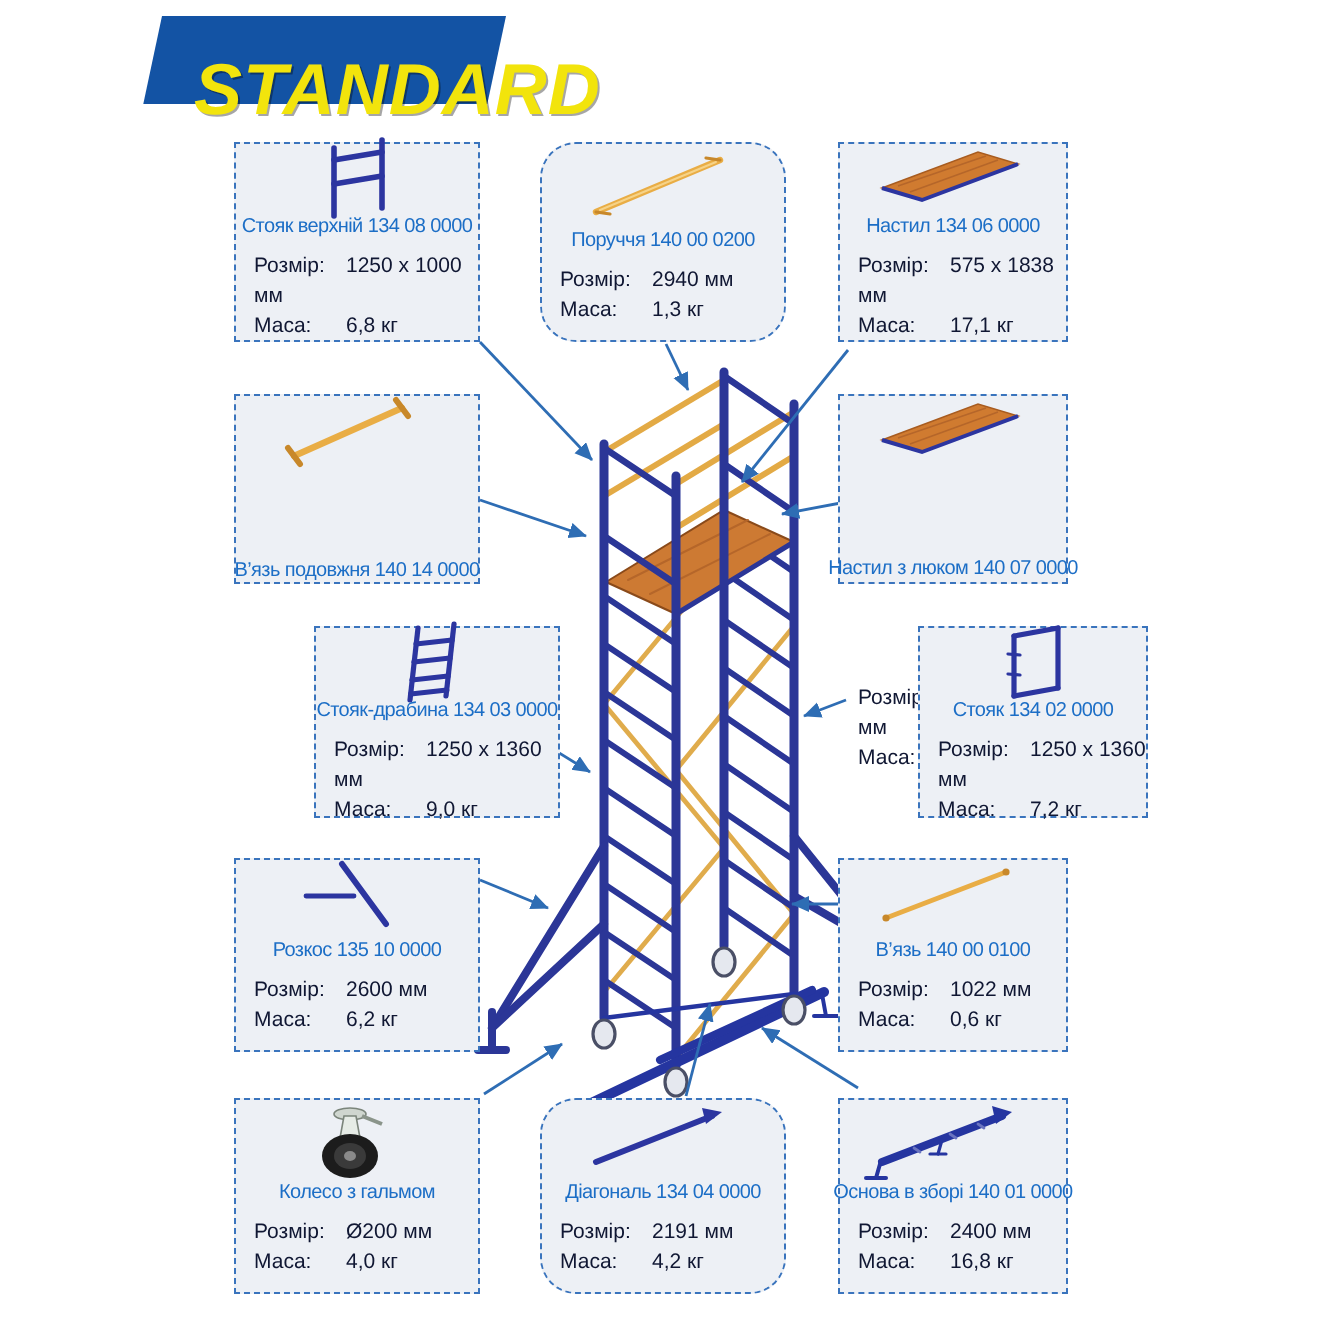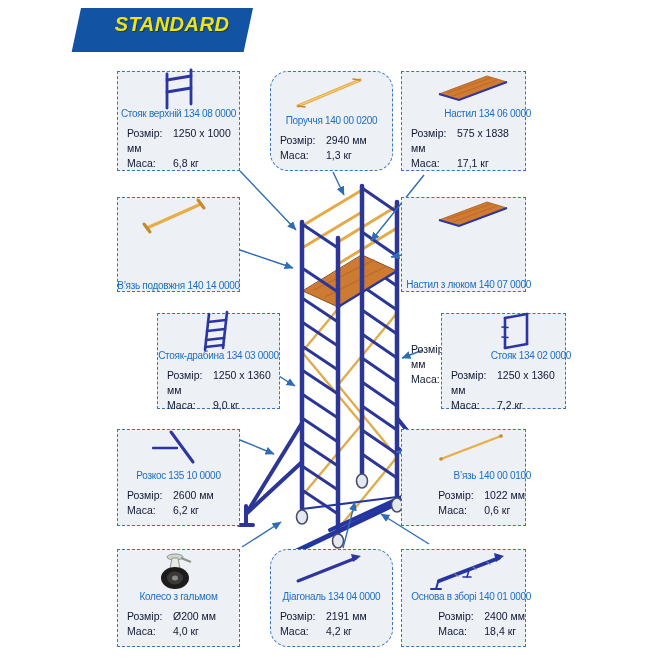--- a/index.html
+++ b/index.html
@@ -1,31 +1,31 @@
 <!DOCTYPE html>
 <html><head>
 <meta charset="utf-8">
 <style>
   html,body{margin:0;padding:0;}
   body{width:666px;height:666px;position:relative;background:#ffffff;
        font-family:"Liberation Sans",sans-serif;overflow:hidden;}
   
   .brand-flag{position:absolute;left:81px;top:8px;width:172px;height:44px;
       background:#1353a4;transform:skewX(-12deg);transform-origin:0 0;}
-  .brand-text{position:absolute;left:97px;top:13px;width:150px;text-align:center;
-      font-size:20px;font-weight:bold;font-style:italic;color:#f2e40c;
+  .brand-text{position:absolute;left:97px;top:24px;width:150px;text-align:center;
+      font-size:36px;font-weight:bold;font-style:italic;color:#f2e40c;
       letter-spacing:.5px;text-shadow:1px 1px 0 rgba(0,0,0,.35);}
   .head-lines{position:absolute;left:263px;top:12px;font-size:16.5px;line-height:21px;
       color:#1d62b0;}
   .head-lines .red{color:#e02222;}
   .head-lines sup{font-size:11px;}
   
   .part-box{position:absolute;background:#edf0f5;border:1px dashed #3a74bd;
       box-sizing:border-box;display:flex;flex-direction:column;}
-  .col-l{left:117px;width:123px;} .col-m{left:270px;width:123px;border-radius:18px;} .col-r{left:401px;width:125px;align-items:flex-end;}
+  .col-l{left:117px;width:123px;} .col-m{left:270px;width:123px;border-radius:18px;} .col-r{left:419px;width:115px;}
   .row1{top:71px;height:100px;} .row2{top:197px;height:95px;gap:45px;} .row3{top:313px;height:96px;margin-left:40px;}
   .row4{top:429px;height:97px;} .row5{top:549px;height:98px;}
   .p-icon{flex:1;display:flex;align-items:center;justify-content:center;min-height:36px;}
   .p-label{text-align:center;color:#1c6ec6;font-size:10px;letter-spacing:-.3px;
       white-space:nowrap;margin:0 -6px;}
   .p-specs{margin:7px 0 7px 9px;font-size:10.5px;line-height:15px;color:#101733;}
   .p-specs .k{display:inline-block;width:46px;}
   
   .layer{position:absolute;left:0;top:0;pointer-events:none;}
 </style>
@@ -342,15 +342,15 @@
           <line x1="6" y1="40" x2="16" y2="40" stroke-width="2"></line>
       <line x1="44" y1="21" x2="42" y2="28" stroke-width="1.6"></line>
           <line x1="38" y1="28" x2="46" y2="28" stroke-width="1.6"></line>
       <path d="M30,25 l3,2 M48,18 l3,2 M62,13 l3,2" stroke-width="1.4" stroke="#6a74c0"></path>
         </g>
       </svg>
   </div>
   <div class="p-label">Основа в зборі 140 01 0000</div>
   <div class="p-specs">
     <div><span class="k">Розмір:</span><span>2400 мм</span></div>
-    <div><span class="k">Маса:</span><span>18,4 кг</span></div>
+    <div><span class="k">Маса:</span><span>16,8 кг</span></div>
   </div>
 </div>
 
 </body></html>

